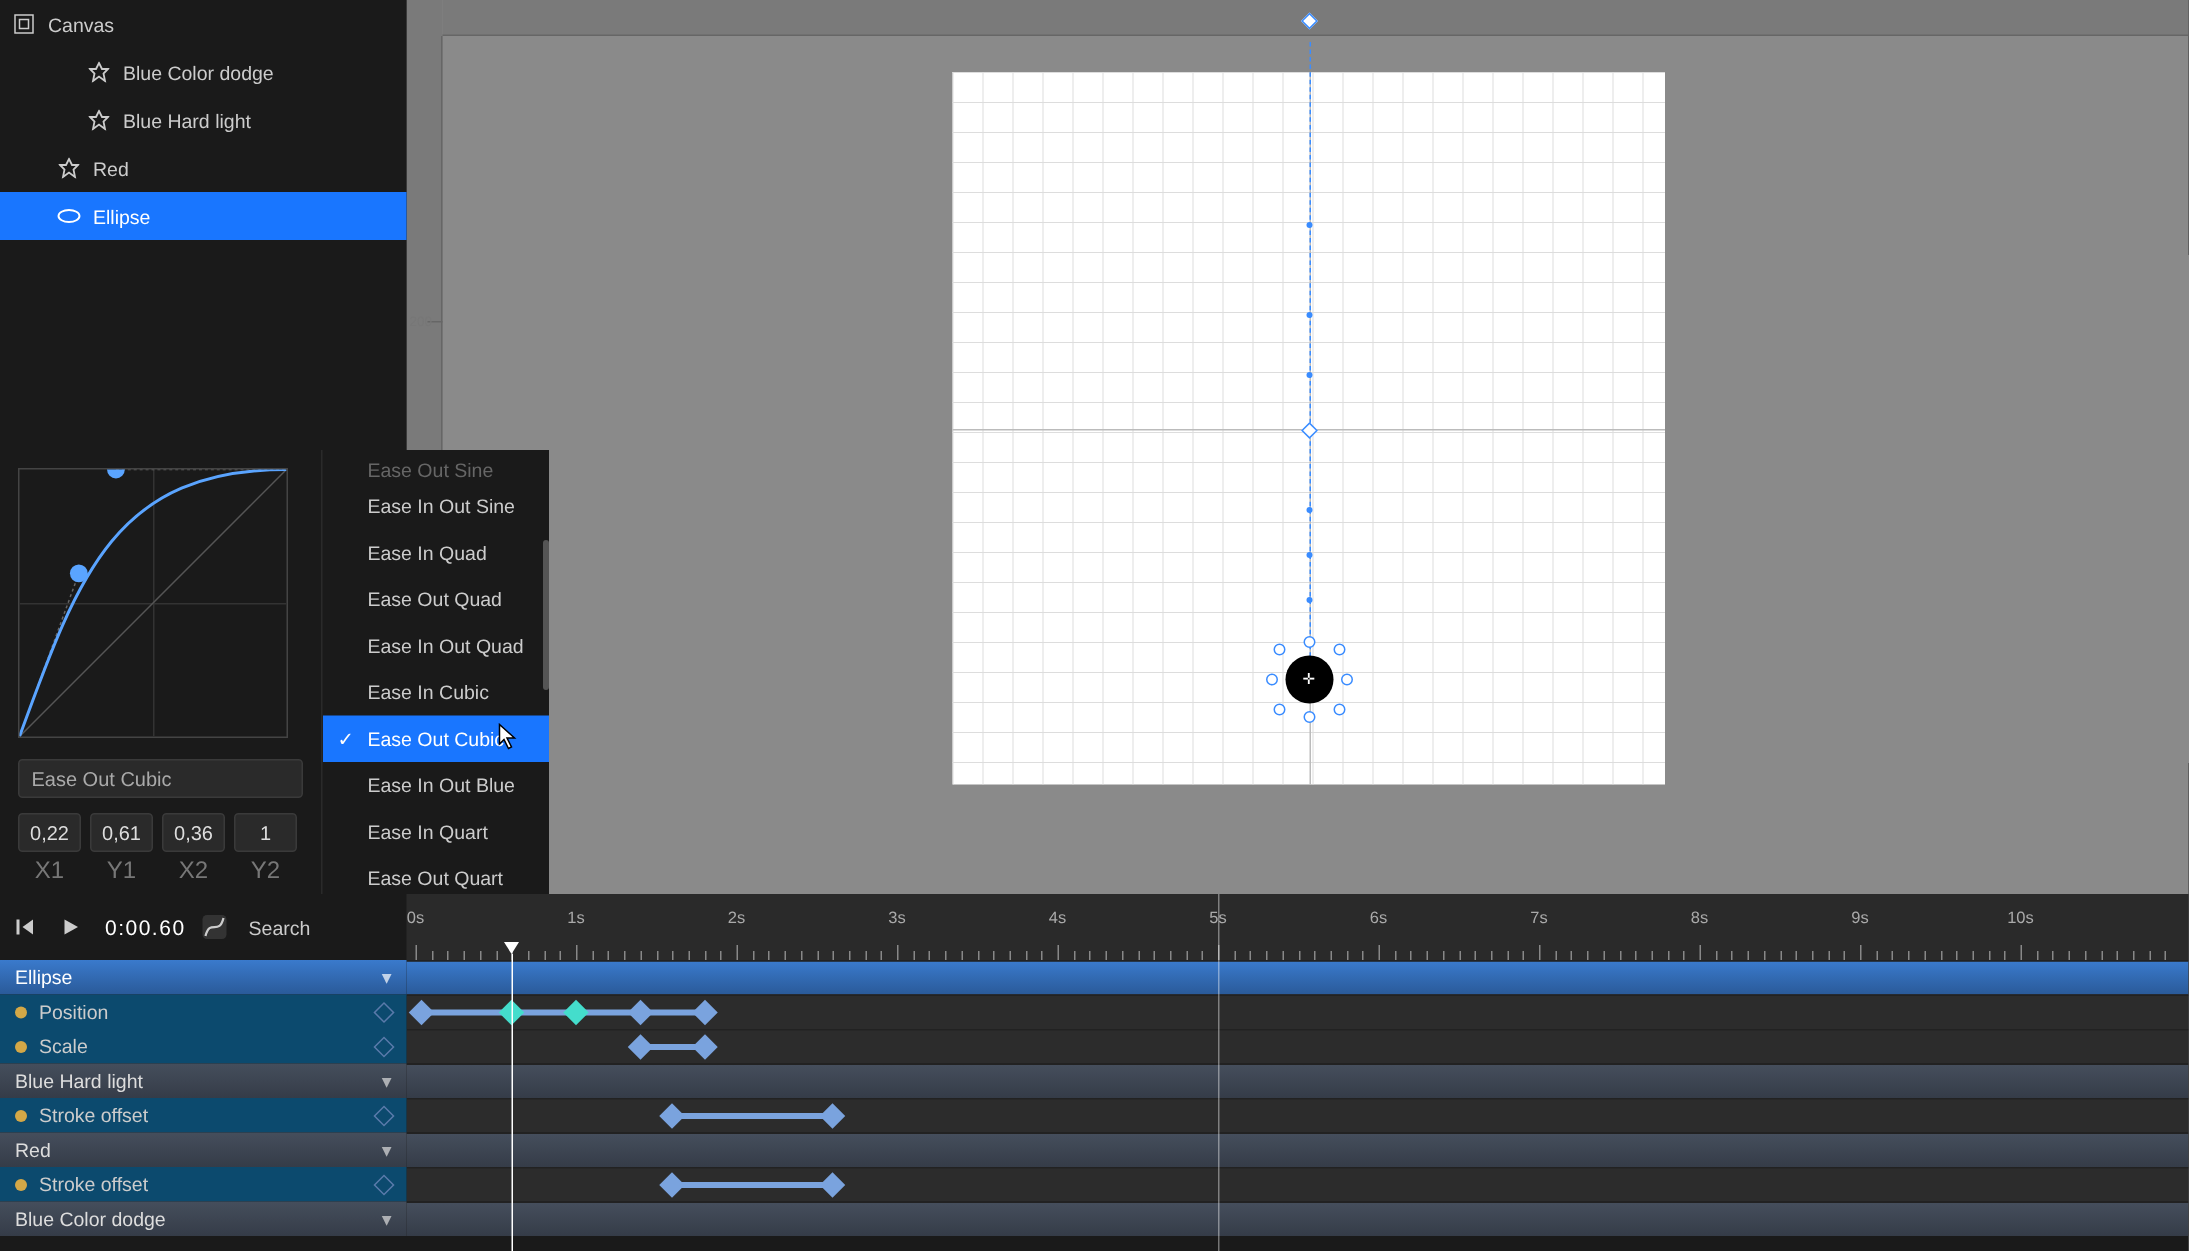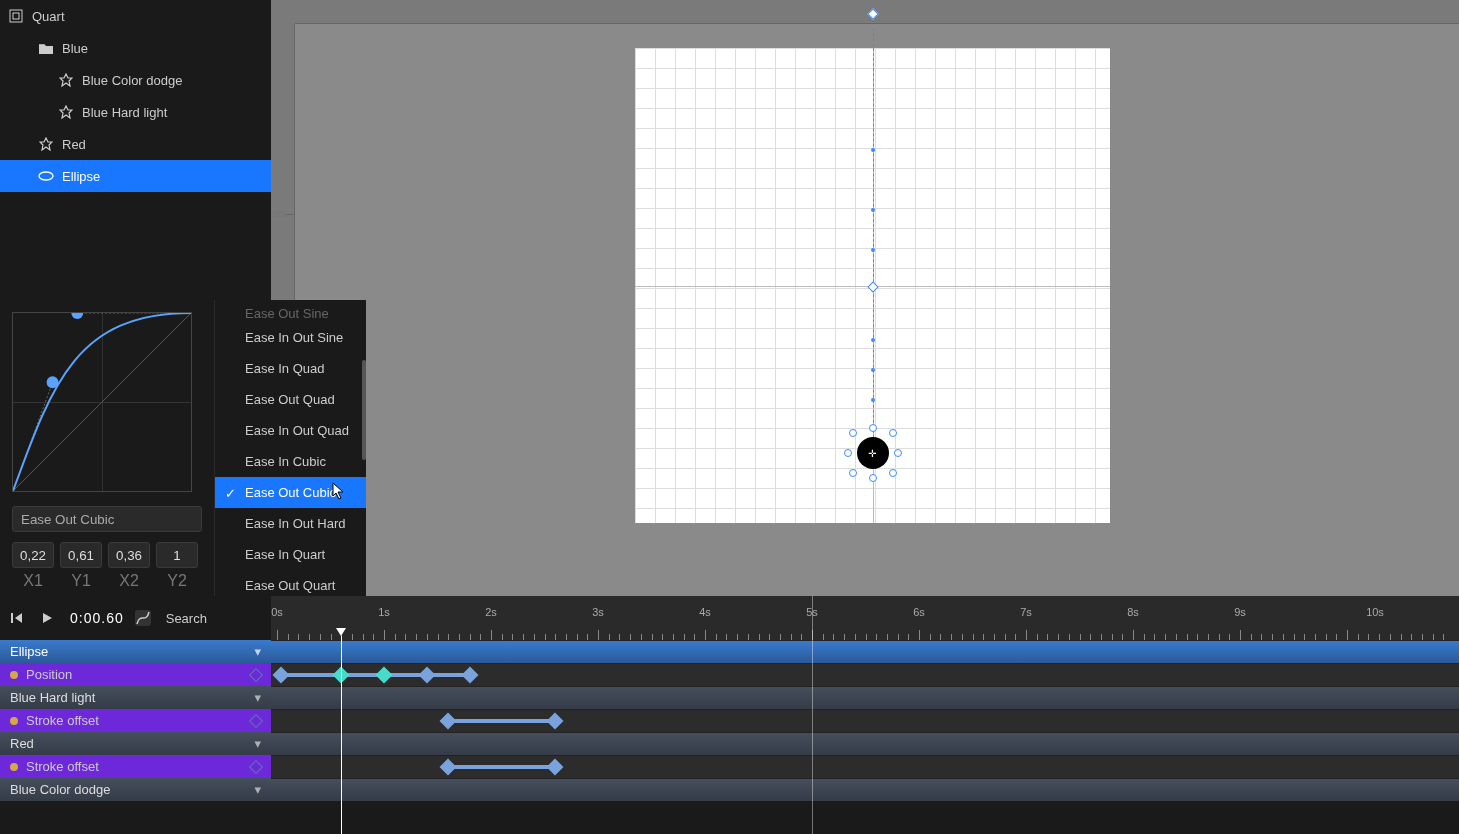--- a/index.html
+++ b/index.html
@@ -74,21 +74,21 @@
 .bright-line { position: absolute; top: 0; bottom: 0; width: 1px; background: rgba(255,255,255,0.4); z-index: 4; }
 
 .timeline-controls { position: absolute; left: 0; top: 0; width: 271px; height: 44px; display: flex; align-items: center; gap: 10px; padding: 0 10px; background: #1a1a1a; }
 .tc-btn { color: #ccc; cursor: pointer; width: 20px; text-align: center; }
 .tc-time { color: #fff; font-feature-settings: 'tnum'; letter-spacing: 1px; font-size: 14px; }
 .tc-curve { color: #ccc; cursor: pointer; }
 .tc-animate { color: #ccc; cursor: pointer; margin-left: 4px; }
 
 .tracks { position: absolute; left: 0; top: 44px; right: 0; bottom: 0; }
 .track-row { display: flex; height: 23px; position: relative; }
-.track-label { width: 271px; display: flex; align-items: center; padding: 0 10px; gap: 8px; background: #6d28d9; position: relative; z-index: 2; }
+.track-label { width: 271px; display: flex; align-items: center; padding: 0 10px; gap: 8px; background: #0c4a6e; position: relative; z-index: 2; }
 .track-label.header { background: linear-gradient(#3a7acc, #2a5a99); color: #fff; }
 .track-label.header-alt { background: linear-gradient(#454e5c, #353c48); color: #ddd; }
 .track-label .prop-dot { width: 8px; height: 8px; border-radius: 50%; background: #d4a847; }
 .track-label .dropdown-arrow { margin-left: auto; opacity: 0.7; }
 .track-label .kf-diamond { margin-left: auto; width: 10px; height: 10px; transform: rotate(45deg); border: 1px solid #5a7aaa; background: transparent; }
 .track-lane { flex: 1; background: #2c2c2c; position: relative; border-top: 1px solid #222; }
 .track-lane.header-lane { background: linear-gradient(#3a7acc, #2a5a99); }
 .track-lane.header-alt-lane { background: linear-gradient(#454e5c, #353c48); }
 .kf { position: absolute; top: 50%; width: 12px; height: 12px; background: #7aa3de; transform: translate(-50%, -50%) rotate(45deg); }
 .kf.active { background: #44ddcc; }
@@ -105,33 +105,23 @@
 <body>
 
 <div class="layers-panel">
   <div class="layer-item">
     <span class="layer-icon">
       <svg width="14" height="14" viewBox="0 0 14 14">
           <rect x="1" y="1" width="12" height="12" stroke="#ccc" fill="none"></rect>
           <rect x="4" y="4" width="6" height="6" stroke="#ccc" fill="none"></rect>
         </svg>
     </span>
-    <span class="layer-label">Quart</span>
+    <span class="layer-label">Canvas</span>
   </div>
   <div id="layer-tree">
-      <div class="layer-item">
-        <span class="indent" style="width: 30px;"></span>
-        <span class="layer-icon">
-          <svg width="16" height="14" viewBox="0 0 16 14">
-            <path d="M1,3 L6,3 L8,5 L15,5 L15,13 L1,13 Z" fill="#ccc"></path>
-            <path d="M1,3 L6,3 L7,4 L1,4 Z" fill="#aaa"></path>
-          </svg>
-        </span>
-        <span class="layer-label">Blue</span>
-      </div>
       <div class="layer-item">
         <span class="indent" style="width: 50px;"></span>
         <span class="layer-icon">
           <svg width="14" height="14" viewBox="0 0 14 14">
             <path d="M7,1 L9,5 L13,5 L10,8 L11,13 L7,10 L3,13 L4,8 L1,5 L5,5 Z" stroke="#ccc" fill="none" stroke-width="1.2"></path>
           </svg>
         </span>
         <span class="layer-label">Blue Color dodge</span>
       </div>
       <div class="layer-item">
@@ -237,21 +227,21 @@
   </div>
   <div class="easing-list" id="easing-list">
     <div class="easing-scrollbar"></div>
   <div class="easing-option partial">Ease Out Sine</div>
       <div class="easing-option">Ease In Out Sine</div>
       <div class="easing-option">Ease In Quad</div>
       <div class="easing-option">Ease Out Quad</div>
       <div class="easing-option">Ease In Out Quad</div>
       <div class="easing-option">Ease In Cubic</div>
       <div class="easing-option selected">Ease Out Cubic</div>
-      <div class="easing-option">Ease In Out Hard</div>
+      <div class="easing-option">Ease In Out Blue</div>
       <div class="easing-option">Ease In Quart</div>
       <div class="easing-option">Ease Out Quart</div>
     </div>
 </div>
 
 <svg class="cursor-pointer" width="14" height="18" viewBox="0 0 14 18">
   <path d="M1,1 L1,14 L4,11 L7,17 L9,16 L6,10 L11,10 Z" fill="#fff" stroke="#000" stroke-width="1"></path>
 </svg>
 
 <div class="timeline-area">
@@ -392,21 +382,21 @@
   <span class="time-label" style="left: 6px;">0s</span>
       <span class="time-label" style="left: 113px;">1s</span>
       <span class="time-label" style="left: 220px;">2s</span>
       <span class="time-label" style="left: 327px;">3s</span>
       <span class="time-label" style="left: 434px;">4s</span>
       <span class="time-label" style="left: 541px;">5s</span>
       <span class="time-label" style="left: 648px;">6s</span>
       <span class="time-label" style="left: 755px;">7s</span>
       <span class="time-label" style="left: 862px;">8s</span>
       <span class="time-label" style="left: 969px;">9s</span>
-      <span class="time-label" style="left: 1104px;">10s</span>
+      <span class="time-label" style="left: 1076px;">10s</span>
       <div class="playhead-strip" style="left: 70.2px;"></div>
     </div>
   <div class="playhead-line" id="playhead-line" style="left: 341.2px;"></div>
   <div class="bright-line" id="bright-line" style="left: 812px;"></div>
   <div class="tracks" id="tracks">
       <div class="track-row">
         <div class="track-label header">
           <span>Ellipse</span>
           <span class="dropdown-arrow">▾</span>
         </div>
@@ -424,20 +414,32 @@
           <div class="kf-line" style="left: 113px; width: 42.8px;"></div>
           <div class="kf-line" style="left: 155.8px; width: 42.8px;"></div>
           <div class="kf" style="left: 10.28px;"></div>
           <div class="kf active" style="left: 70.2px;"></div>
           <div class="kf active" style="left: 113px;"></div>
           <div class="kf" style="left: 155.8px;"></div>
           <div class="kf" style="left: 198.6px;"></div>
         </div>
       </div>
       <div class="track-row">
+        <div class="track-label">
+          <span class="prop-dot"></span>
+          <span>Scale</span>
+          <span class="kf-diamond"></span>
+        </div>
+        <div class="track-lane">
+          <div class="kf-line" style="left: 155.8px; width: 42.8px;"></div>
+          <div class="kf" style="left: 155.8px;"></div>
+          <div class="kf" style="left: 198.6px;"></div>
+        </div>
+      </div>
+      <div class="track-row">
         <div class="track-label header-alt">
           <span>Blue Hard light</span>
           <span class="dropdown-arrow">▾</span>
         </div>
         <div class="track-lane header-alt-lane"></div>
       </div>
       <div class="track-row">
         <div class="track-label">
           <span class="prop-dot"></span>
           <span>Stroke offset</span>

